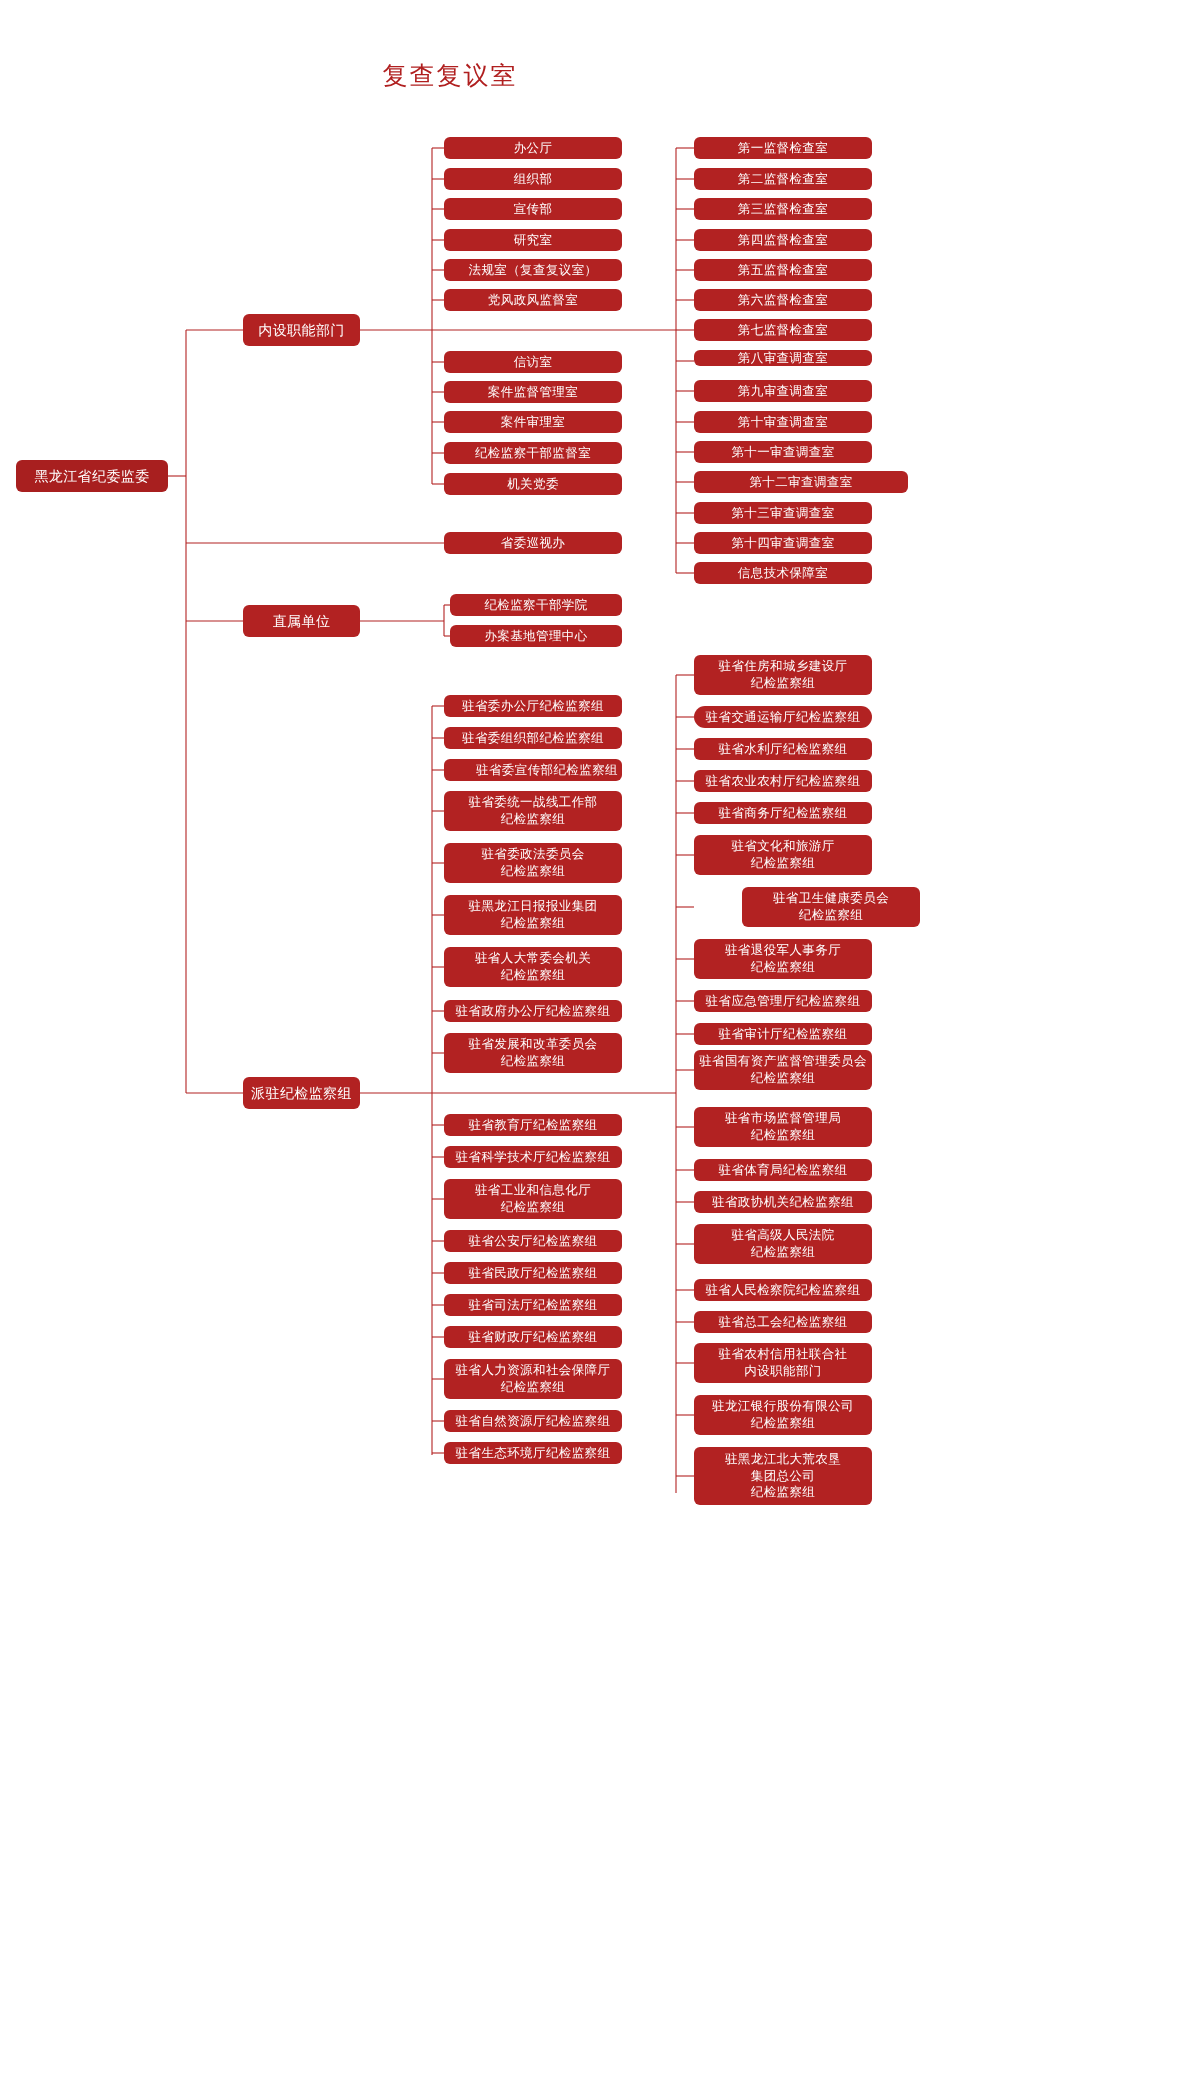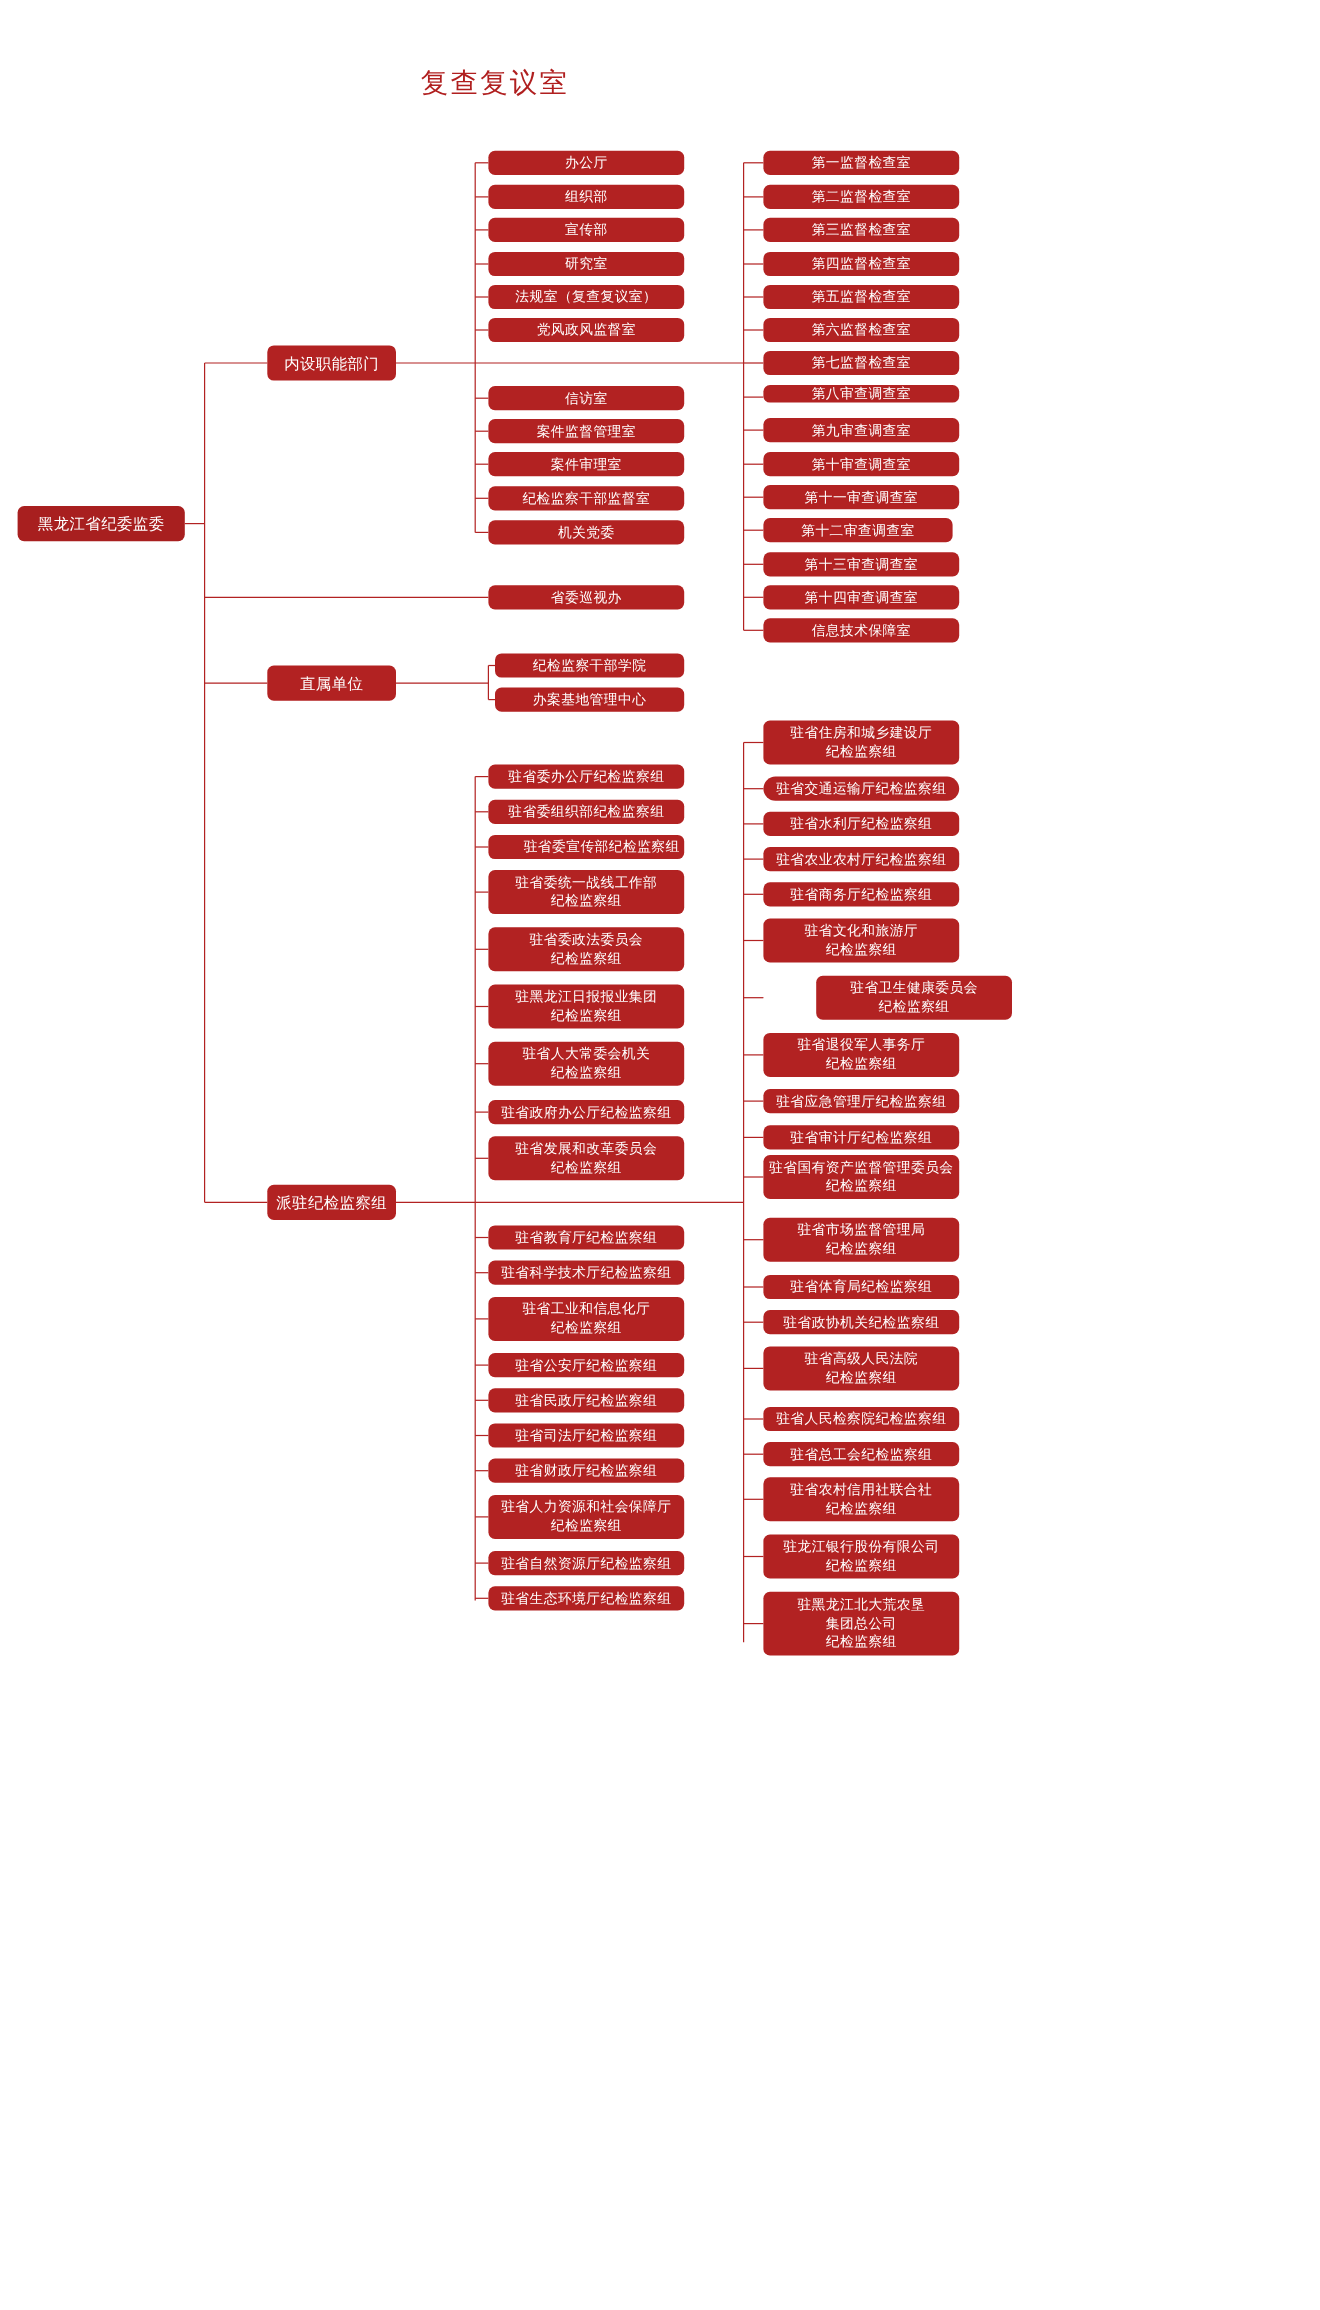--- a/index.html
+++ b/index.html
@@ -195,21 +195,21 @@
   <div class="node" style="left:694px; top:168px; width:178px; height:22px;">第二监督检查室</div>
   <div class="node" style="left:694px; top:198px; width:178px; height:22px;">第三监督检查室</div>
   <div class="node" style="left:694px; top:229px; width:178px; height:22px;">第四监督检查室</div>
   <div class="node" style="left:694px; top:259px; width:178px; height:22px;">第五监督检查室</div>
   <div class="node" style="left:694px; top:289px; width:178px; height:22px;">第六监督检查室</div>
   <div class="node" style="left:694px; top:319px; width:178px; height:22px;">第七监督检查室</div>
   <div class="node" style="left:694px; top:350px; width:178px; height:16px;">第八审查调查室</div>
   <div class="node" style="left:694px; top:380px; width:178px; height:22px;">第九审查调查室</div>
   <div class="node" style="left:694px; top:411px; width:178px; height:22px;">第十审查调查室</div>
   <div class="node" style="left:694px; top:441px; width:178px; height:22px;">第十一审查调查室</div>
-  <div class="node" style="left:694px; top:471px; width:172px; height:22px;">第十二审查调查室</div>
+  <div class="node" style="left:694px; top:471px; width:214px; height:22px;">第十二审查调查室</div>
   <div class="node" style="left:694px; top:502px; width:178px; height:22px;">第十三审查调查室</div>
   <div class="node" style="left:694px; top:532px; width:178px; height:22px;">第十四审查调查室</div>
   <div class="node" style="left:694px; top:562px; width:178px; height:22px;">信息技术保障室</div>
 
   <div class="node" style="left:444px; top:695px; width:178px; height:22px;">驻省委办公厅纪检监察组</div>
   <div class="node" style="left:444px; top:727px; width:178px; height:22px;">驻省委组织部纪检监察组</div>
   <div class="node" style="left:444px; top:759px; width:178px; height:22px;padding-left:32px;">驻省委宣传部纪检监察组</div>
   <div class="node" style="left:444px; top:791px; width:178px; height:40px;">驻省委统一战线工作部
 纪检监察组</div>
   <div class="node" style="left:444px; top:843px; width:178px; height:40px;">驻省委政法委员会
@@ -252,19 +252,19 @@
 纪检监察组</div>
   <div class="node" style="left:694px; top:1107px; width:178px; height:40px;">驻省市场监督管理局
 纪检监察组</div>
   <div class="node" style="left:694px; top:1159px; width:178px; height:22px;">驻省体育局纪检监察组</div>
   <div class="node" style="left:694px; top:1191px; width:178px; height:22px;">驻省政协机关纪检监察组</div>
   <div class="node" style="left:694px; top:1224px; width:178px; height:40px;">驻省高级人民法院
 纪检监察组</div>
   <div class="node" style="left:694px; top:1279px; width:178px; height:22px;">驻省人民检察院纪检监察组</div>
   <div class="node" style="left:694px; top:1311px; width:178px; height:22px;">驻省总工会纪检监察组</div>
   <div class="node" style="left:694px; top:1343px; width:178px; height:40px;">驻省农村信用社联合社
-纪检监察组</div>
+内设职能部门</div>
   <div class="node" style="left:694px; top:1395px; width:178px; height:40px;">驻龙江银行股份有限公司
 纪检监察组</div>
   <div class="node" style="left:694px; top:1447px; width:178px; height:58px;">驻黑龙江北大荒农垦
 集团总公司
 纪检监察组</div>
 </div>
 
 </body></html>

